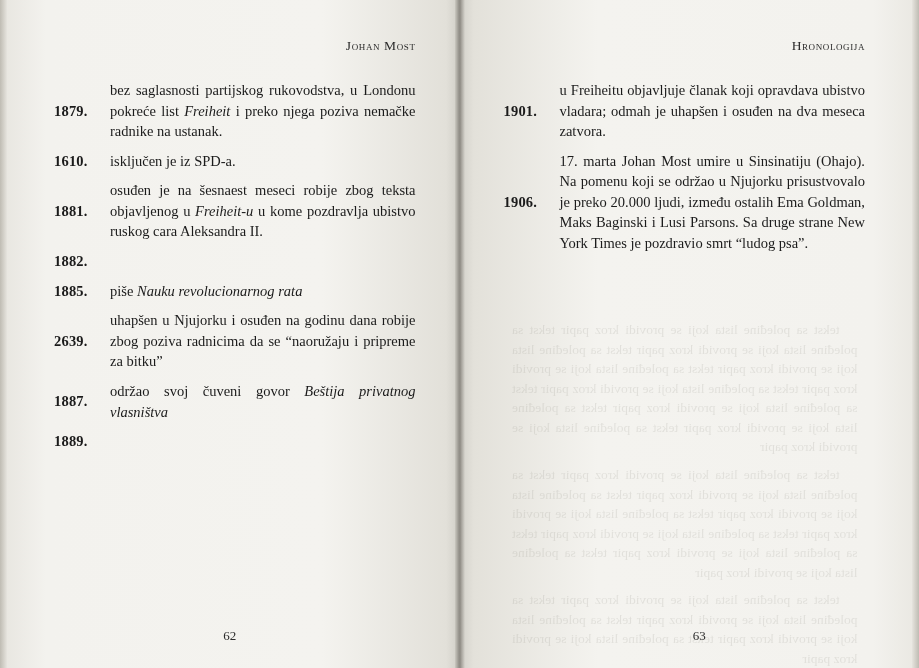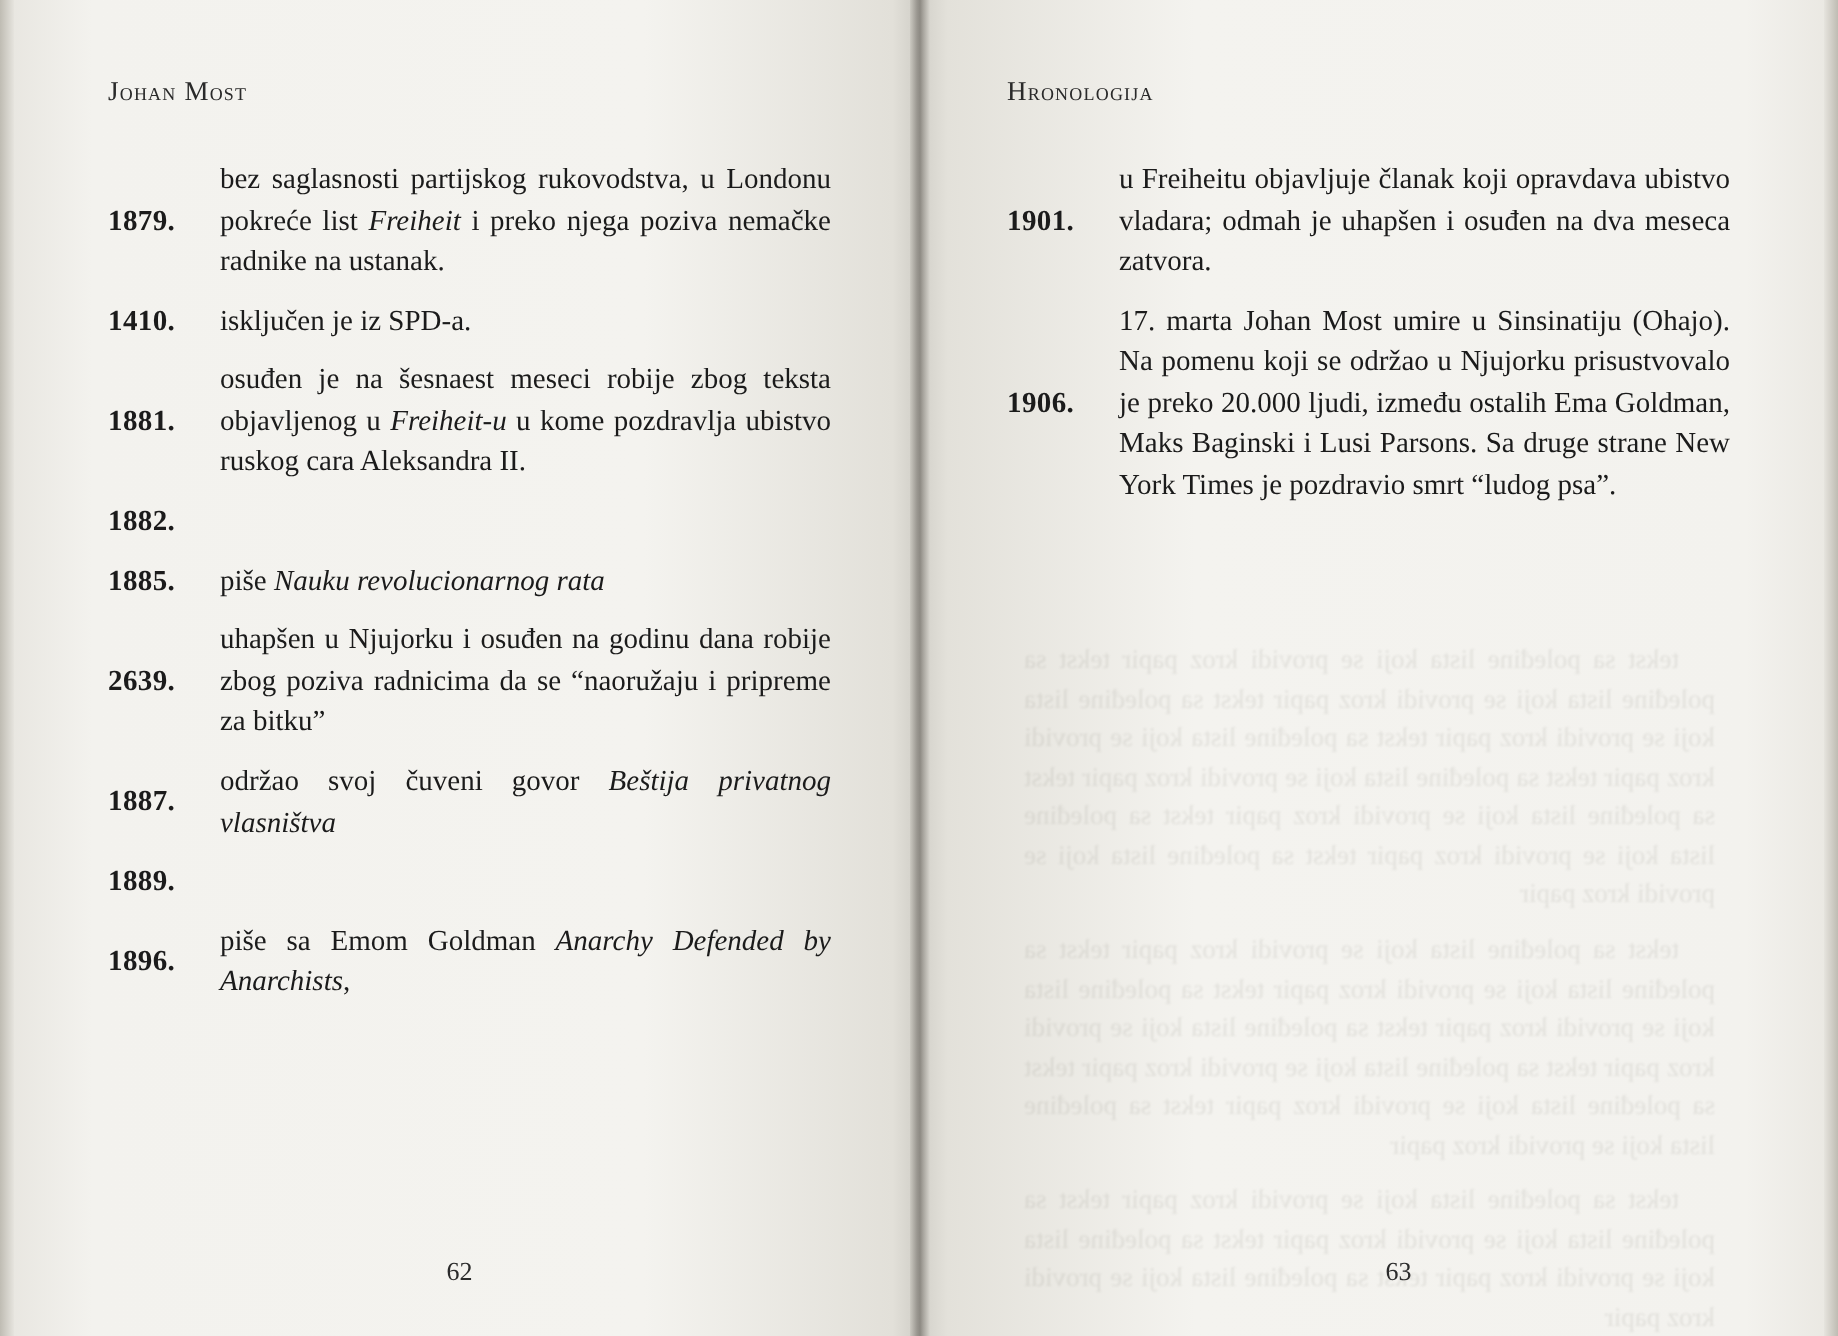--- a/index.html
+++ b/index.html
@@ -49,21 +49,21 @@
     background: linear-gradient(to right, #bfbcb3, #e6e4de);
     z-index: 4;
   }
   .edge-right {
     position: absolute;
     right: 0; top: 0; width: 7px; height: 668px;
     background: linear-gradient(to left, #bfbcb3, #e6e4de);
     z-index: 4;
   }
   .running-head {
-    text-align: left;
+    text-align: right;
     font-variant: small-caps;
     font-size: 13.5px;
     letter-spacing: 0.6px;
     color: #2a2a2a;
     margin: 0 0 26px 0;
     font-family: "Liberation Serif", serif;
   }
   .entries {
     margin: 0;
     padding: 0;
@@ -131,21 +131,21 @@
   <div class="edge-left"></div>
 
   <div class="page page-left">
     <div class="running-head">Johan Most</div>
     <ul class="entries" id="left-list">
         <li class="entry">
           <span class="entry-year">1879.</span>
           <span class="entry-text">bez saglasnosti partijskog rukovodstva, u Lon­donu pokreće list <i>Freiheit</i> i preko njega poziva nemačke radnike na ustanak.</span>
         </li>
         <li class="entry">
-          <span class="entry-year">1410.</span>
+          <span class="entry-year">1610.</span>
           <span class="entry-text">isključen je iz SPD-a.</span>
         </li>
         <li class="entry">
           <span class="entry-year">1881.</span>
           <span class="entry-text">osuđen je na šesnaest meseci robije zbog teksta objavljenog u <i>Freiheit-u</i> u kome pozdravlja ubistvo ruskog cara Aleksandra II.</span>
         </li>
         <li class="entry">
           <span class="entry-year">1882.</span>
         </li>
         <li class="entry">
@@ -155,24 +155,20 @@
         <li class="entry">
           <span class="entry-year">2639.</span>
           <span class="entry-text">uhapšen u Njujorku i osuđen na godinu dana robije zbog poziva radnicima da se “naoružaju i pripreme za bitku”</span>
         </li>
         <li class="entry">
           <span class="entry-year">1887.</span>
           <span class="entry-text">održao svoj čuveni govor <i>Beštija privatnog vlasništva</i></span>
         </li>
         <li class="entry">
           <span class="entry-year">1889.</span>
-        </li>
-        <li class="entry">
-          <span class="entry-year">1896.</span>
-          <span class="entry-text">piše sa Emom Goldman <i>Anarchy Defended by Anarchists</i>,</span>
         </li>
       </ul>
     <div class="folio">62</div>
   </div>
 
   <div class="gutter"></div>
 
   <div class="page page-right">
     <div class="running-head">Hronologija</div>
     <ul class="entries" id="right-list">

